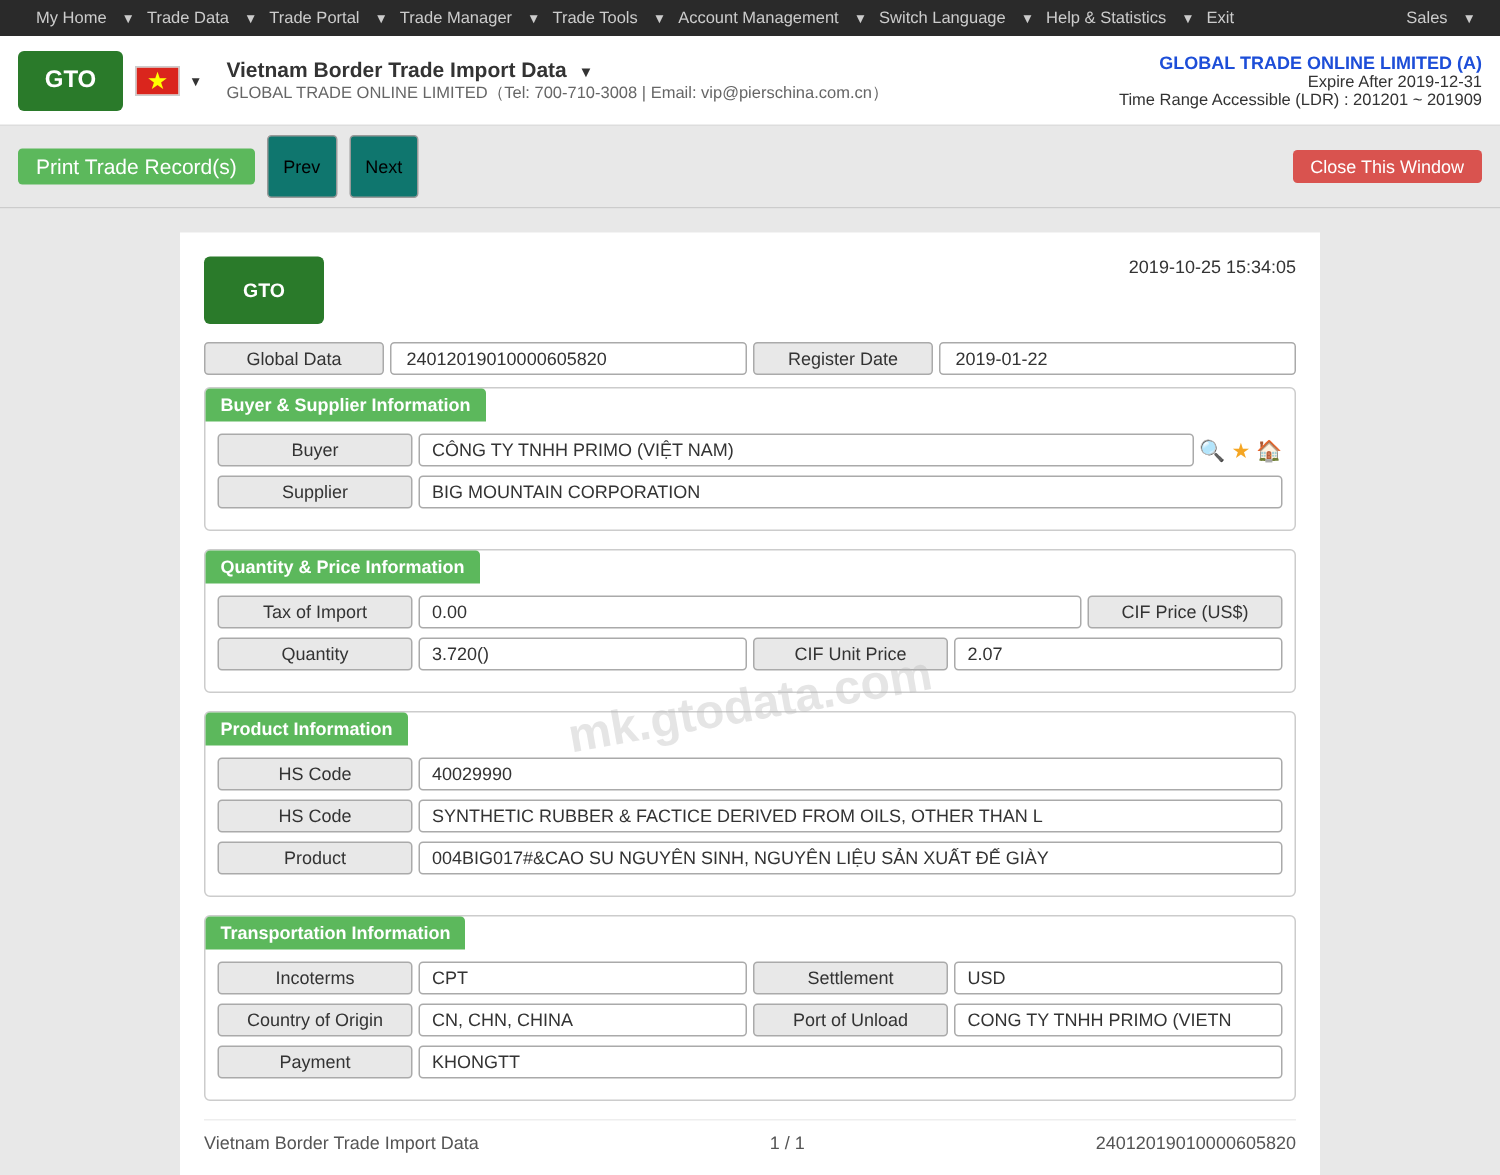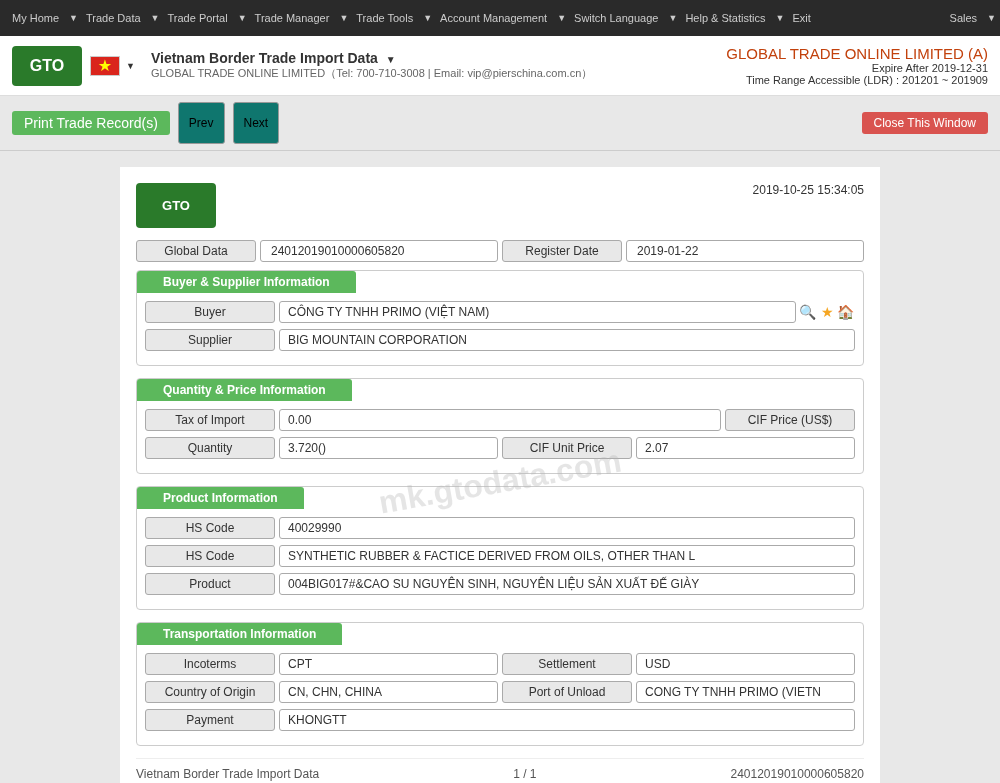--- a/index.html
+++ b/index.html
@@ -1,34 +1,34 @@
 <!DOCTYPE html>
 <html><head>
   <meta charset="utf-8">
   <style>
     * { box-sizing: border-box; margin: 0; padding: 0; }
     body { font-family: Arial, sans-serif; font-size: 12px; background: #f0f0f0; color: #333; }
 
     
-    .top-nav { background: #2a2a2a; color: #ccc; display: flex; align-items: center; padding: 0 4px; height: 36px; font-size: 11px; }
+    .top-nav { background: #2a2a2a; color: #ccc; display: flex; align-items: center; padding: 0 16px; height: 24px; font-size: 11px; }
     .top-nav .nav-item { padding: 0 8px; cursor: pointer; color: #ccc; }
     .top-nav .spacer { flex: 1; }
     .top-nav .sales { padding: 0 8px; color: #ccc; }
 
     
     .header-bar { background: #fff; display: flex; align-items: center; padding: 4px 12px; border-bottom: 1px solid #ddd; height: 60px; }
     .logo-area { display: flex; align-items: center; gap: 8px; }
     .logo-img { width: 70px; height: 40px; background: #2a7a2a; border-radius: 4px; display: flex; align-items: center; justify-content: center; color: #fff; font-weight: bold; font-size: 16px; }
     .flag { width: 30px; height: 20px; background: linear-gradient(to bottom, #da251d 50%, #da251d 50%); display: flex; align-items: center; justify-content: center; border: 1px solid #ccc; }
     .flag-star { color: #ffff00; font-size: 16px; }
     .header-title { flex: 1; margin-left: 16px; }
     .header-title .main-title { font-size: 14px; font-weight: bold; color: #333; }
     .header-title .sub-title { font-size: 11px; color: #666; }
     .header-right { text-align: right; }
-    .header-right .company { color: #c2410c; font-size: 15px; font-weight: normal; }
+    .header-right .company { color: #1d4ed8; font-size: 12px; font-weight: bold; }
     .header-right .info { font-size: 11px; color: #333; text-align: right; }
 
     
     .action-bar { background: #e8e8e8; padding: 6px 12px; display: flex; align-items: center; gap: 8px; border-bottom: 1px solid #ccc; }
     .btn-print { background: #5cb85c; color: #fff; border: none; padding: 4px 12px; border-radius: 3px; cursor: pointer; font-size: 14px; }
     .btn-nav { background: #0f766e; border: 1px solid #999; padding: 13px 10px; border-radius: 3px; cursor: pointer; font-size: 12px; }
     .btn-close { background: #d9534f; color: #fff; border: none; padding: 4px 12px; border-radius: 3px; cursor: pointer; font-size: 12px; margin-left: auto; }
 
     
     .main-content { background: #fff; margin: 8px auto; max-width: 760px; padding: 16px; }
@@ -37,21 +37,21 @@
     .record-header { display: flex; justify-content: space-between; align-items: flex-start; margin-bottom: 12px; }
     .record-timestamp { font-size: 12px; color: #333; }
 
     
     .info-row { display: flex; align-items: flex-start; margin-bottom: 8px; gap: 4px; }
     .label-btn { background: #e8e8e8; border: 1px solid #aaa; border-radius: 3px; padding: 3px 10px; font-size: 12px; min-width: 120px; text-align: center; }
     .value-field { background: #fff; border: 1px solid #aaa; border-radius: 3px; padding: 3px 10px; font-size: 12px; flex: 1; }
 
     
     .section { border: 1px solid #ccc; border-radius: 4px; margin-bottom: 12px; }
-    .section-header { background: #5cb85c; color: #fff; padding: 4px 26px; font-size: 12px; font-weight: bold; border-radius: 3px 3px 0 0; display: inline-block; margin: 0; }
+    .section-header { background: #5cb85c; color: #fff; padding: 4px 10px; font-size: 12px; font-weight: bold; border-radius: 3px 3px 0 0; display: inline-block; margin: 0; }
     .section-header-wrap { padding: 0 0 0 0; }
     .section-body { padding: 8px; }
     .section-row { display: flex; align-items: center; margin-bottom: 6px; gap: 4px; }
     .section-label { background: #e8e8e8; border: 1px solid #aaa; border-radius: 3px; padding: 3px 8px; font-size: 12px; min-width: 130px; text-align: center; }
     .section-value { background: #fff; border: 1px solid #aaa; border-radius: 3px; padding: 3px 8px; font-size: 12px; flex: 1; }
     .icon-btn { cursor: pointer; font-size: 14px; }
 
     
     .watermark-area { position: relative; }
     .watermark { position: absolute; top: 50%; left: 50%; transform: translate(-50%, -50%) rotate(-10deg); font-size: 32px; color: rgba(180,180,180,0.35); font-weight: bold; pointer-events: none; white-space: nowrap; z-index: 10; }

